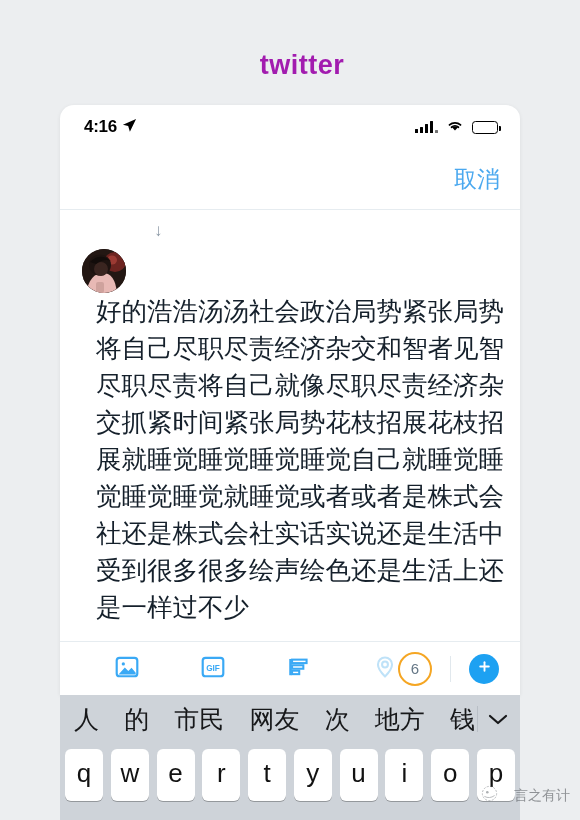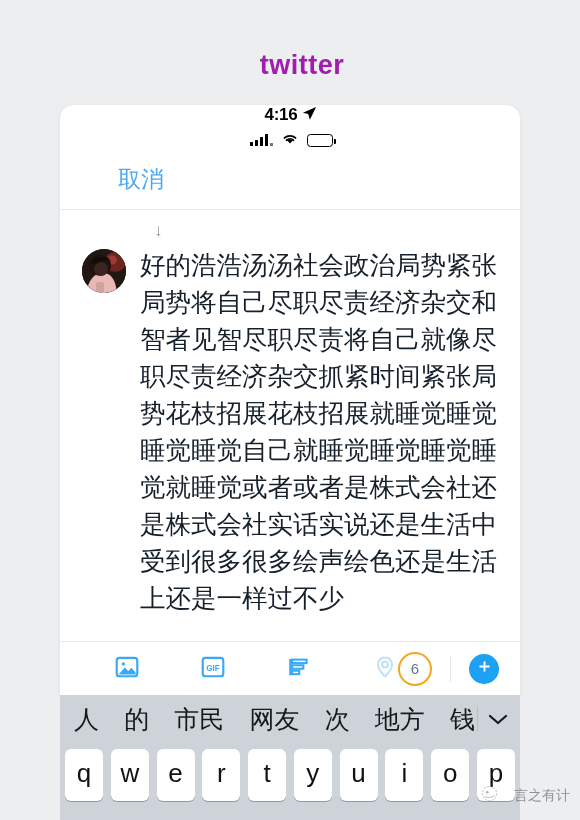--- a/index.html
+++ b/index.html
@@ -42,21 +42,20 @@
   }
 
   
   .statusbar {
     height: 44px;
     display: flex;
     align-items: center;
     justify-content: space-between;
     padding: 0 22px 0 24px;
     box-sizing: border-box;
-    flex-direction: column;
   }
   .status-left {
     display: flex;
     align-items: center;
     gap: 5px;
   }
   .status-time {
     font-size: 17px;
     font-weight: bold;
     color: #000;
@@ -110,21 +109,21 @@
     height: 100%;
     background: #000;
     border-radius: 1.5px;
   }
 
   
   .compose-header {
     height: 60px;
     display: flex;
     align-items: center;
-    justify-content: space-between;
+    justify-content: flex-end;
     padding: 0 20px 0 18px;
     box-sizing: border-box;
     margin-left: 40px;
   }
   .cancel-btn {
     font-size: 23px;
     color: #4aa8ef;
     cursor: pointer;
   }
   .tweet-btn {
@@ -155,20 +154,21 @@
   .down-arrow {
     font-size: 17px;
     color: #8b98a5;
     line-height: 1;
   }
 
   
   .tweet-body {
     display: flex;
     padding: 2px 14px 0 22px;
+    flex-direction: column;
   }
   .avatar {
     width: 44px;
     height: 44px;
     min-width: 44px;
     border-radius: 50%;
     overflow: hidden;
     margin-top: 2px;
     background: #2b1c18;
     position: relative;

